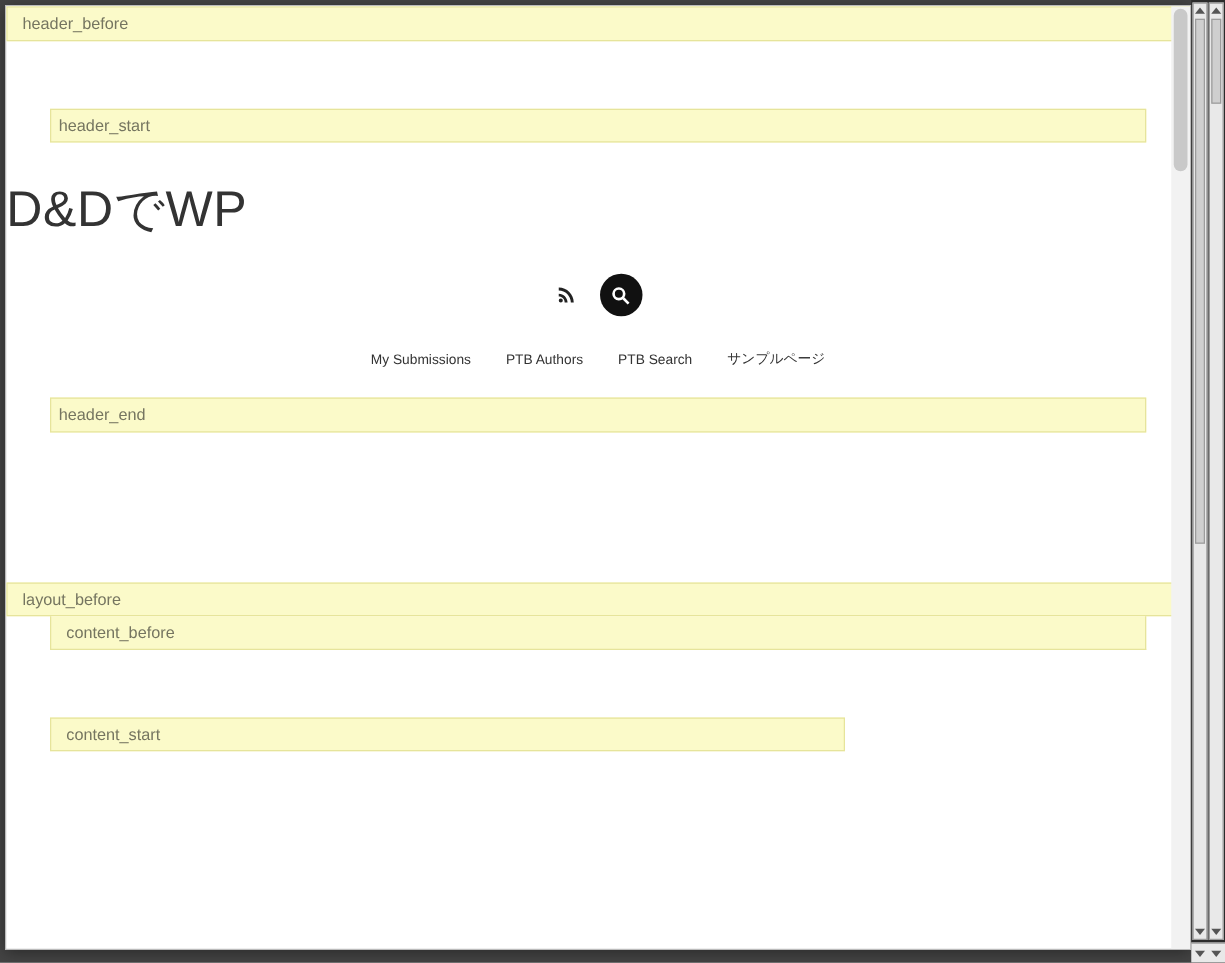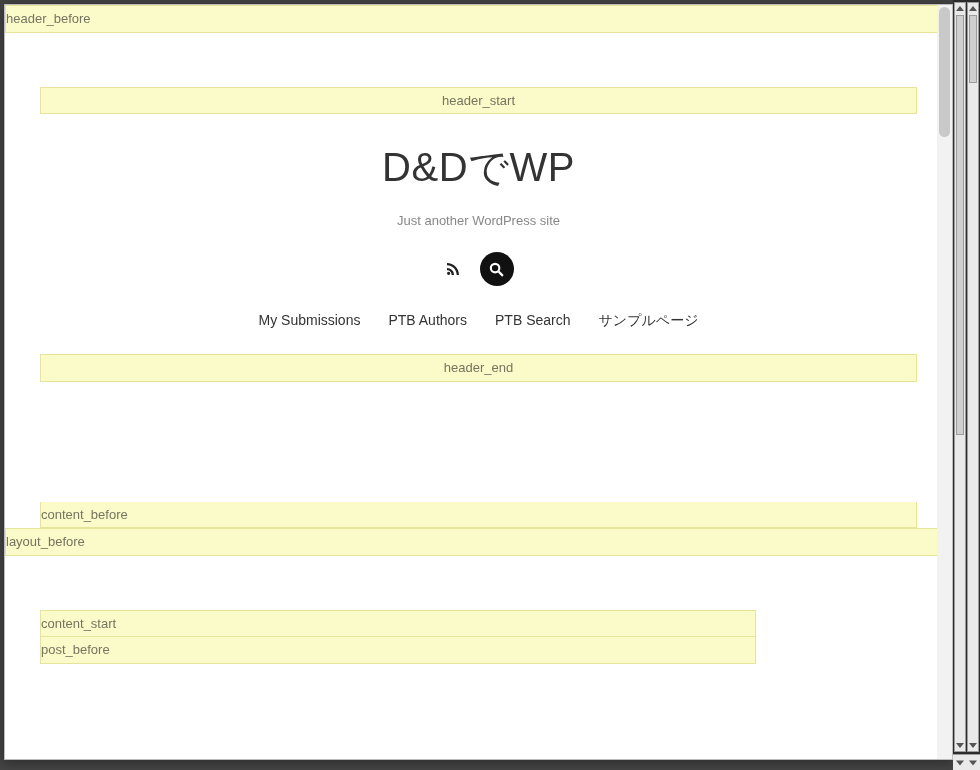--- a/index.html
+++ b/index.html
@@ -24,32 +24,31 @@
   .hook {
     background: #fbfac9;
     border: 1px solid #e6e49b;
     color: #757560;
     font-size: 13px;
     line-height: 1.5;
     padding: 3px 6px;
   }
   .hook.full  { margin: 0; }
   .hook.inset { margin: 0 35px; text-align: left; }
-  .hook.center { text-align: center; }
-  .hook.left   { text-align: left; padding-left: 0; }
+  .hook.center { }
+  .hook.left   { text-align: left; padding-left: 12px; }
 
   .gap-sm { height: 12px; }
   .gap-md { height: 54px; }
   .gap-lg { height: 72px; }
 
   .site-title {
     font-size: 40px;
     font-weight: 300;
     color: #333;
-    text-align: center;
     margin-top: 26px;
     letter-spacing: 0.5px;
   }
   .tagline {
     text-align: center;
     color: #888;
     font-size: 13px;
     margin-top: 18px;
   }
   .icon-row {
@@ -63,28 +62,29 @@
   .search-btn {
     width: 34px; height: 34px; border-radius: 50%;
     background: #111; display: flex; align-items: center; justify-content: center;
     cursor: pointer;
   }
   .search-btn svg { width: 17px; height: 17px; }
 
   .nav {
     display: flex; gap: 28px; justify-content: center;
     margin-top: 26px;
-    font-size: 14px;
+    font-size: 11px;
     color: #333;
+    align-items: flex-end;
   }
   .nav a { color: #333; text-decoration: none; cursor: pointer; }
 
   .content-col {
     margin: 0 35px;
-    width: 716px;
+    width: 636px;
   }
   .content-col .hook { margin: 0; }
   .stack .hook + .hook { border-top: none; }
 
   
   .scroll-strip {
     position: absolute;
     right: 0; top: 0; bottom: 0; width: 27px;
     background: #2b2b2b;
   }
@@ -128,21 +128,20 @@
 <div class="viewport">
   <div class="inner-scroll">
 
     <div class="hook full left">header_before</div>
 
     <div class="gap-md"></div>
 
     <div class="hook inset center">header_start</div>
 
     <h1 class="site-title">D&amp;DでWP</h1>
-    <div class="tagline">Just another WordPress site</div>
 
     <div class="icon-row">
       <span class="rss-icon">
         <svg viewBox="0 0 24 24" fill="#222">
             <path d="M6.18 20a2.18 2.18 0 1 1 0-4.36A2.18 2.18 0 0 1 6.18 20zM4 10.6v3.1c3.5 0 6.3 2.8 6.3 6.3h3.1C13.4 14.8 9.2 10.6 4 10.6zM4 4v3.1c7 0 12.9 5.9 12.9 12.9H20C20 11.2 12.8 4 4 4z"></path>
           </svg>
       </span>
       <span class="search-btn">
         <svg viewBox="0 0 24 24" fill="none" stroke="#fff" stroke-width="3">
             <circle cx="10" cy="10" r="6"></circle>
@@ -162,29 +161,28 @@
     <div style="height:12px"></div>
 
     <div class="hook inset center">header_end</div>
 
     <div style="height:28px"></div>
 
 
     <div class="gap-lg"></div>
     <div style="height:20px"></div>
 
+    <div class="hook full left">layout_before</div>
+
     <div class="hook inset left" style="border-top:none">content_before</div>
-
-    <div class="hook full left">layout_before</div>
 
     <div style="height:54px"></div>
 
     <div class="content-col stack">
       <div class="hook left">content_start</div>
-      <div class="hook left">post_before</div>
 
     </div>
 
   </div>
 
   <div class="inner-bar">
     <div class="thumb"></div>
   </div>
 </div>
 

